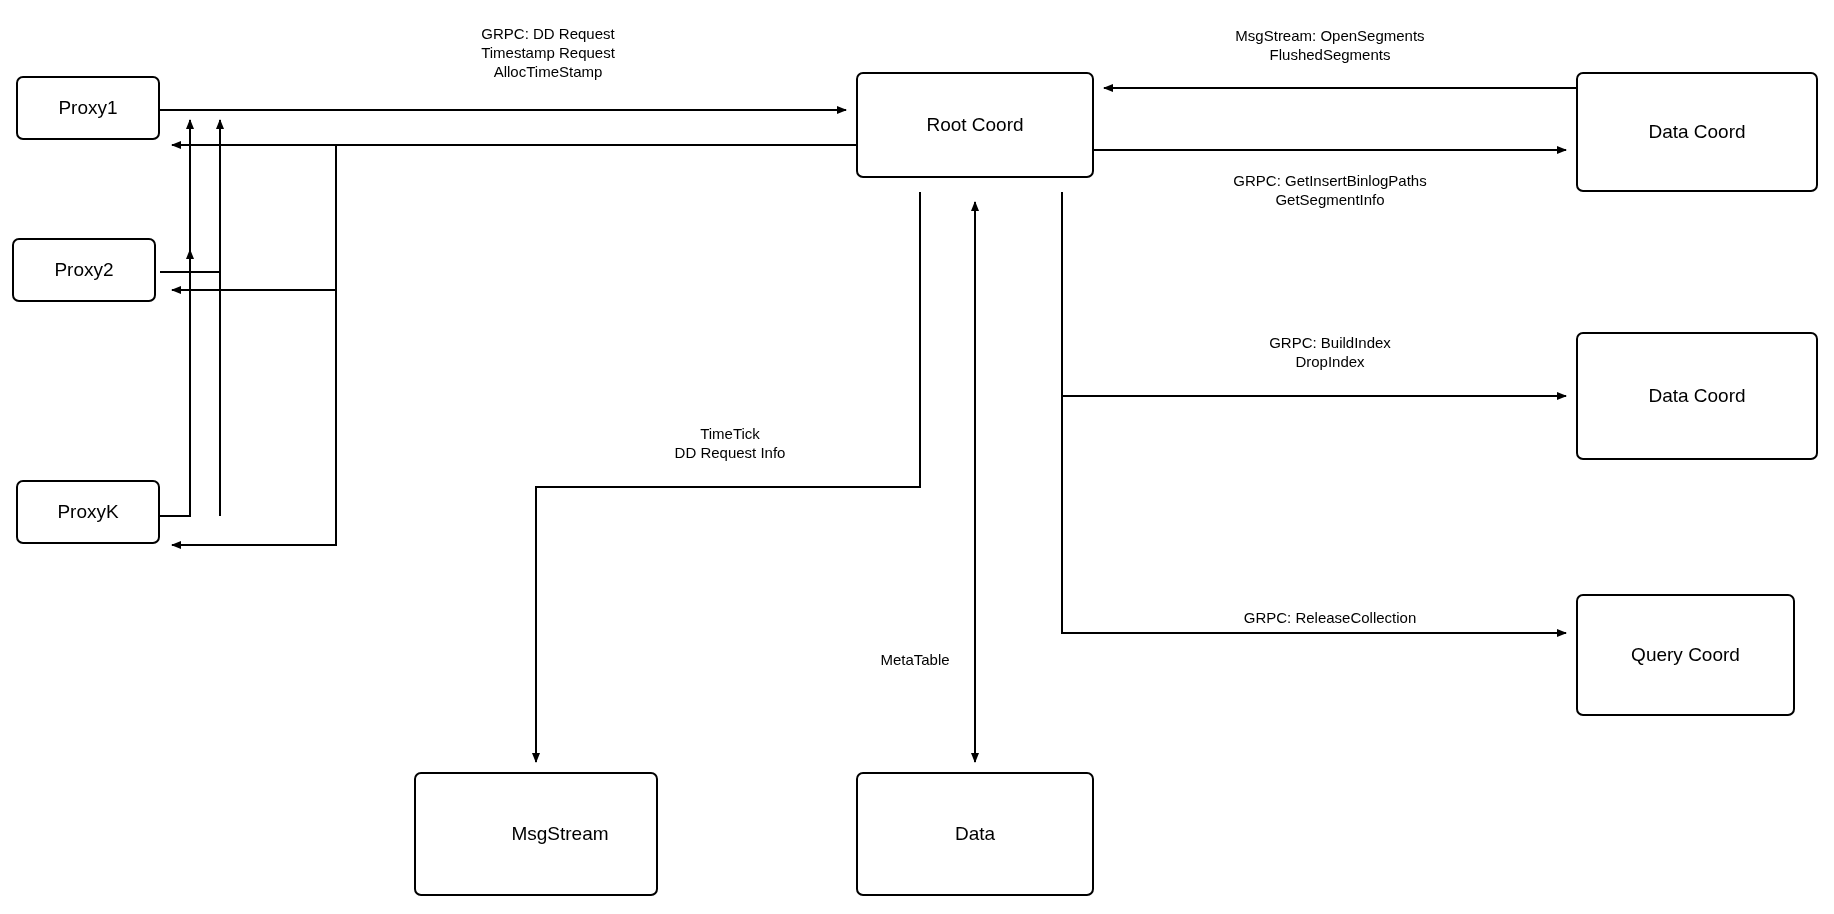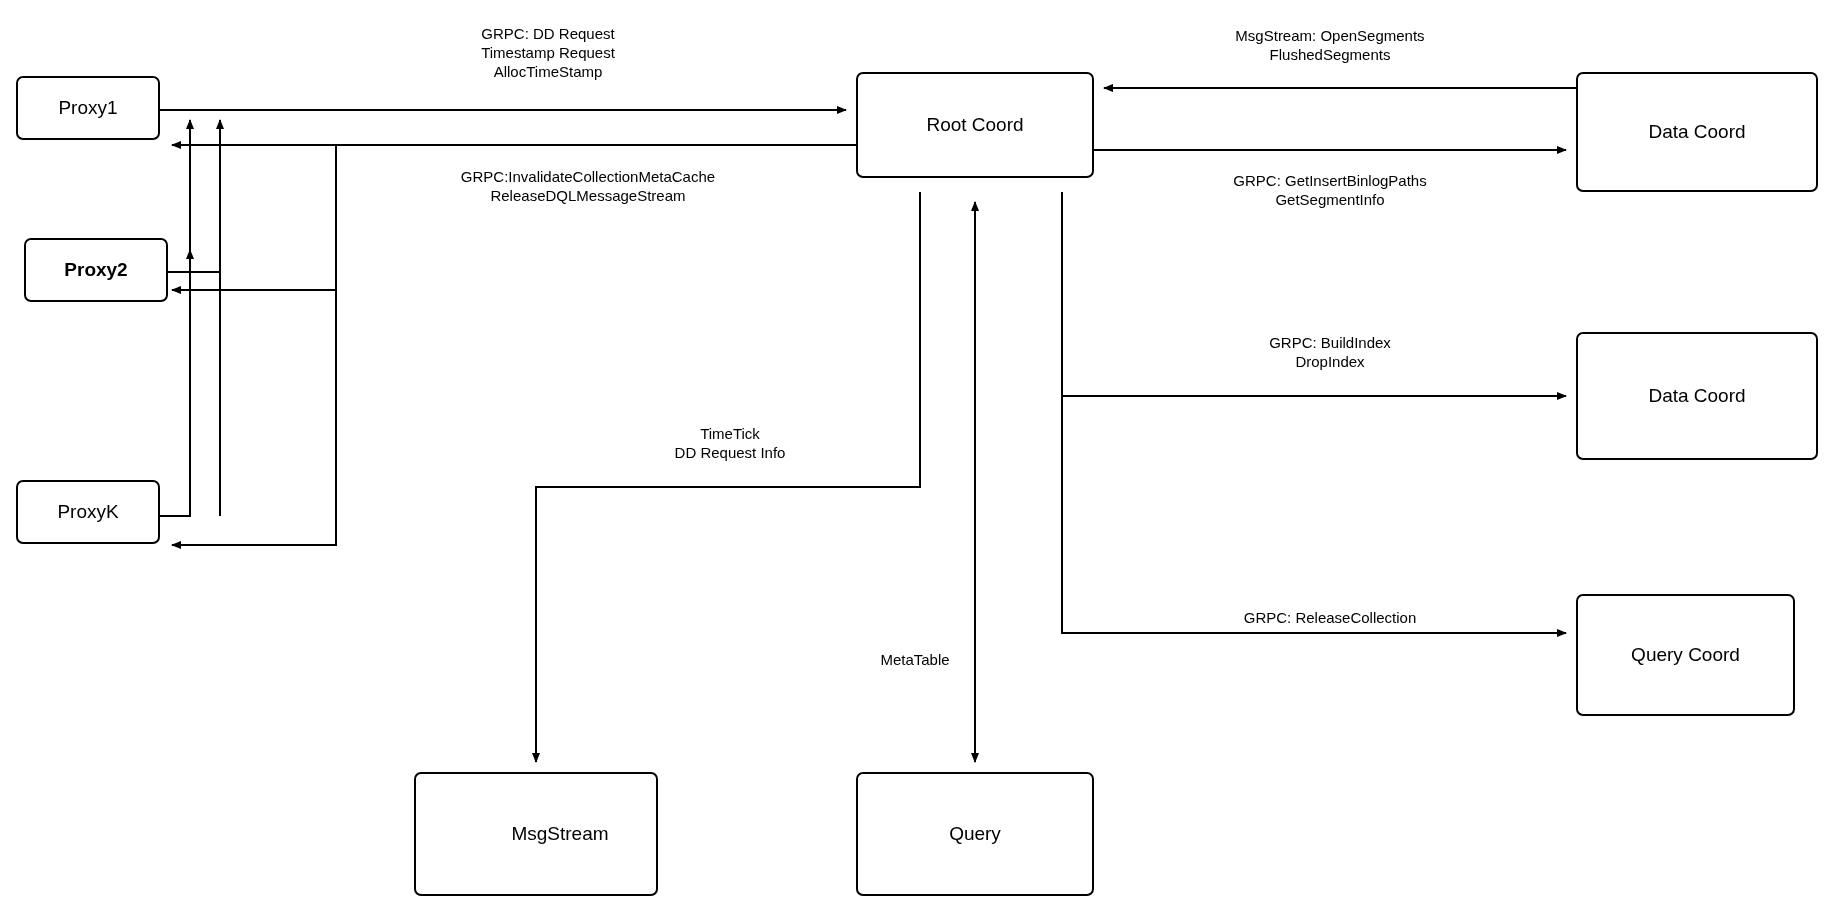--- a/index.html
+++ b/index.html
@@ -82,21 +82,21 @@
     <path d="M920,192 L920,487 L536,487 L536,762" fill="none" stroke="#000000" stroke-width="2" marker-end="url(#arrow)"></path>
 
     <path d="M975,762 L975,202" fill="none" stroke="#000000" stroke-width="2" marker-end="url(#arrow)"></path>
     <path d="M975,202 L975,762" fill="none" stroke="#000000" stroke-width="2" marker-end="url(#arrow)"></path>
   </svg>
 
   <div class="node" style="left:16px; top:76px; width:144px; height:64px;">
     <span>Proxy1</span>
   </div>
 
-  <div class="node" style="left:24px; top:238px; width:144px; height:64px;font-weight:bold;">
+  <div class="node" style="left:12px; top:238px; width:144px; height:64px;">
     <span>Proxy2</span>
   </div>
 
   <div class="node" style="left:16px; top:480px; width:144px; height:64px;">
     <span>ProxyK</span>
   </div>
 
   <div class="node" style="left:856px; top:72px; width:238px; height:106px;">
     <span>Root Coord</span>
   </div>
@@ -111,29 +111,27 @@
 
   <div class="node" style="left:1576px; top:594px; width:219px; height:122px;">
     <span>Query Coord</span>
   </div>
 
   <div class="node" style="left:414px; top:772px; width:244px; height:124px;padding-left:48px;">
     <span>MsgStream</span>
   </div>
 
   <div class="node" style="left:856px; top:772px; width:238px; height:124px;">
-    <span>Query</span>
+    <span>Data</span>
   </div>
 
   <div class="edge-label" style="left:548px; top:24px;">GRPC: DD Request
 Timestamp Request
 AllocTimeStamp</div>
 
-  <div class="edge-label" style="left:588px; top:167px;">GRPC:InvalidateCollectionMetaCache
-ReleaseDQLMessageStream</div>
 
   <div class="edge-label" style="left:1330px; top:26px;">MsgStream: OpenSegments
 FlushedSegments</div>
 
   <div class="edge-label" style="left:1330px; top:171px;">GRPC: GetInsertBinlogPaths
 GetSegmentInfo</div>
 
   <div class="edge-label" style="left:1330px; top:333px;">GRPC: BuildIndex
 DropIndex</div>
 

